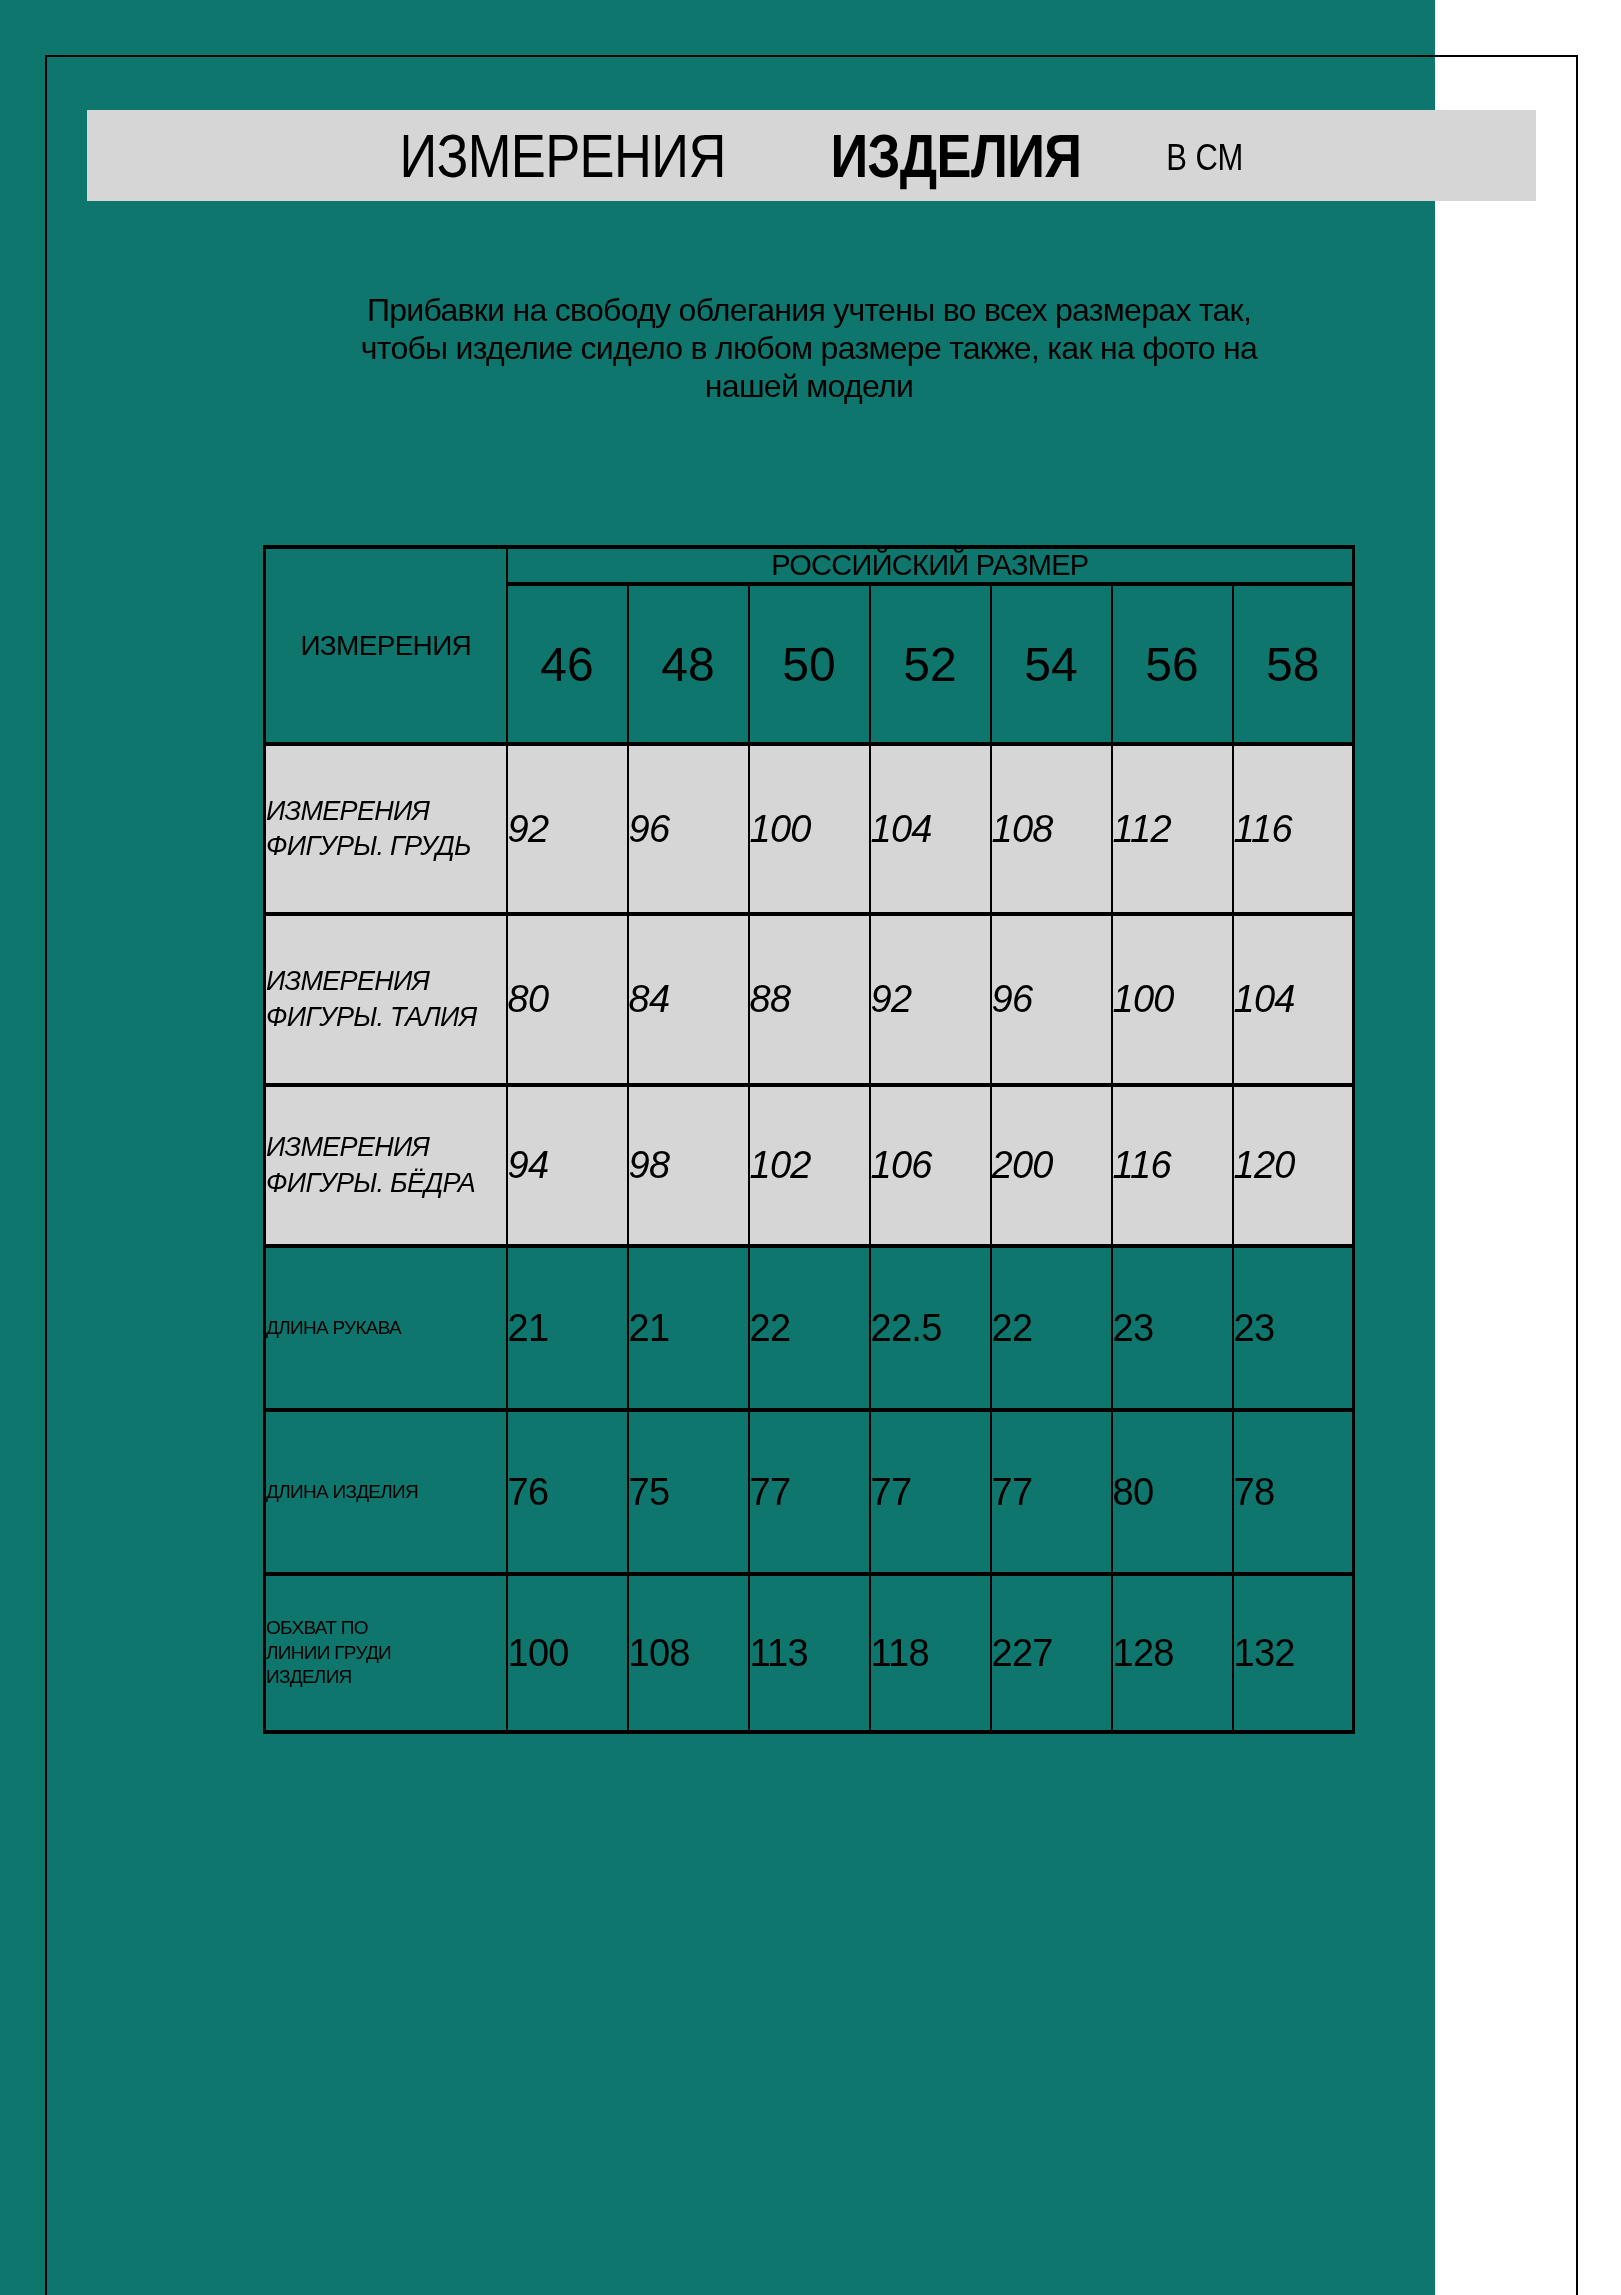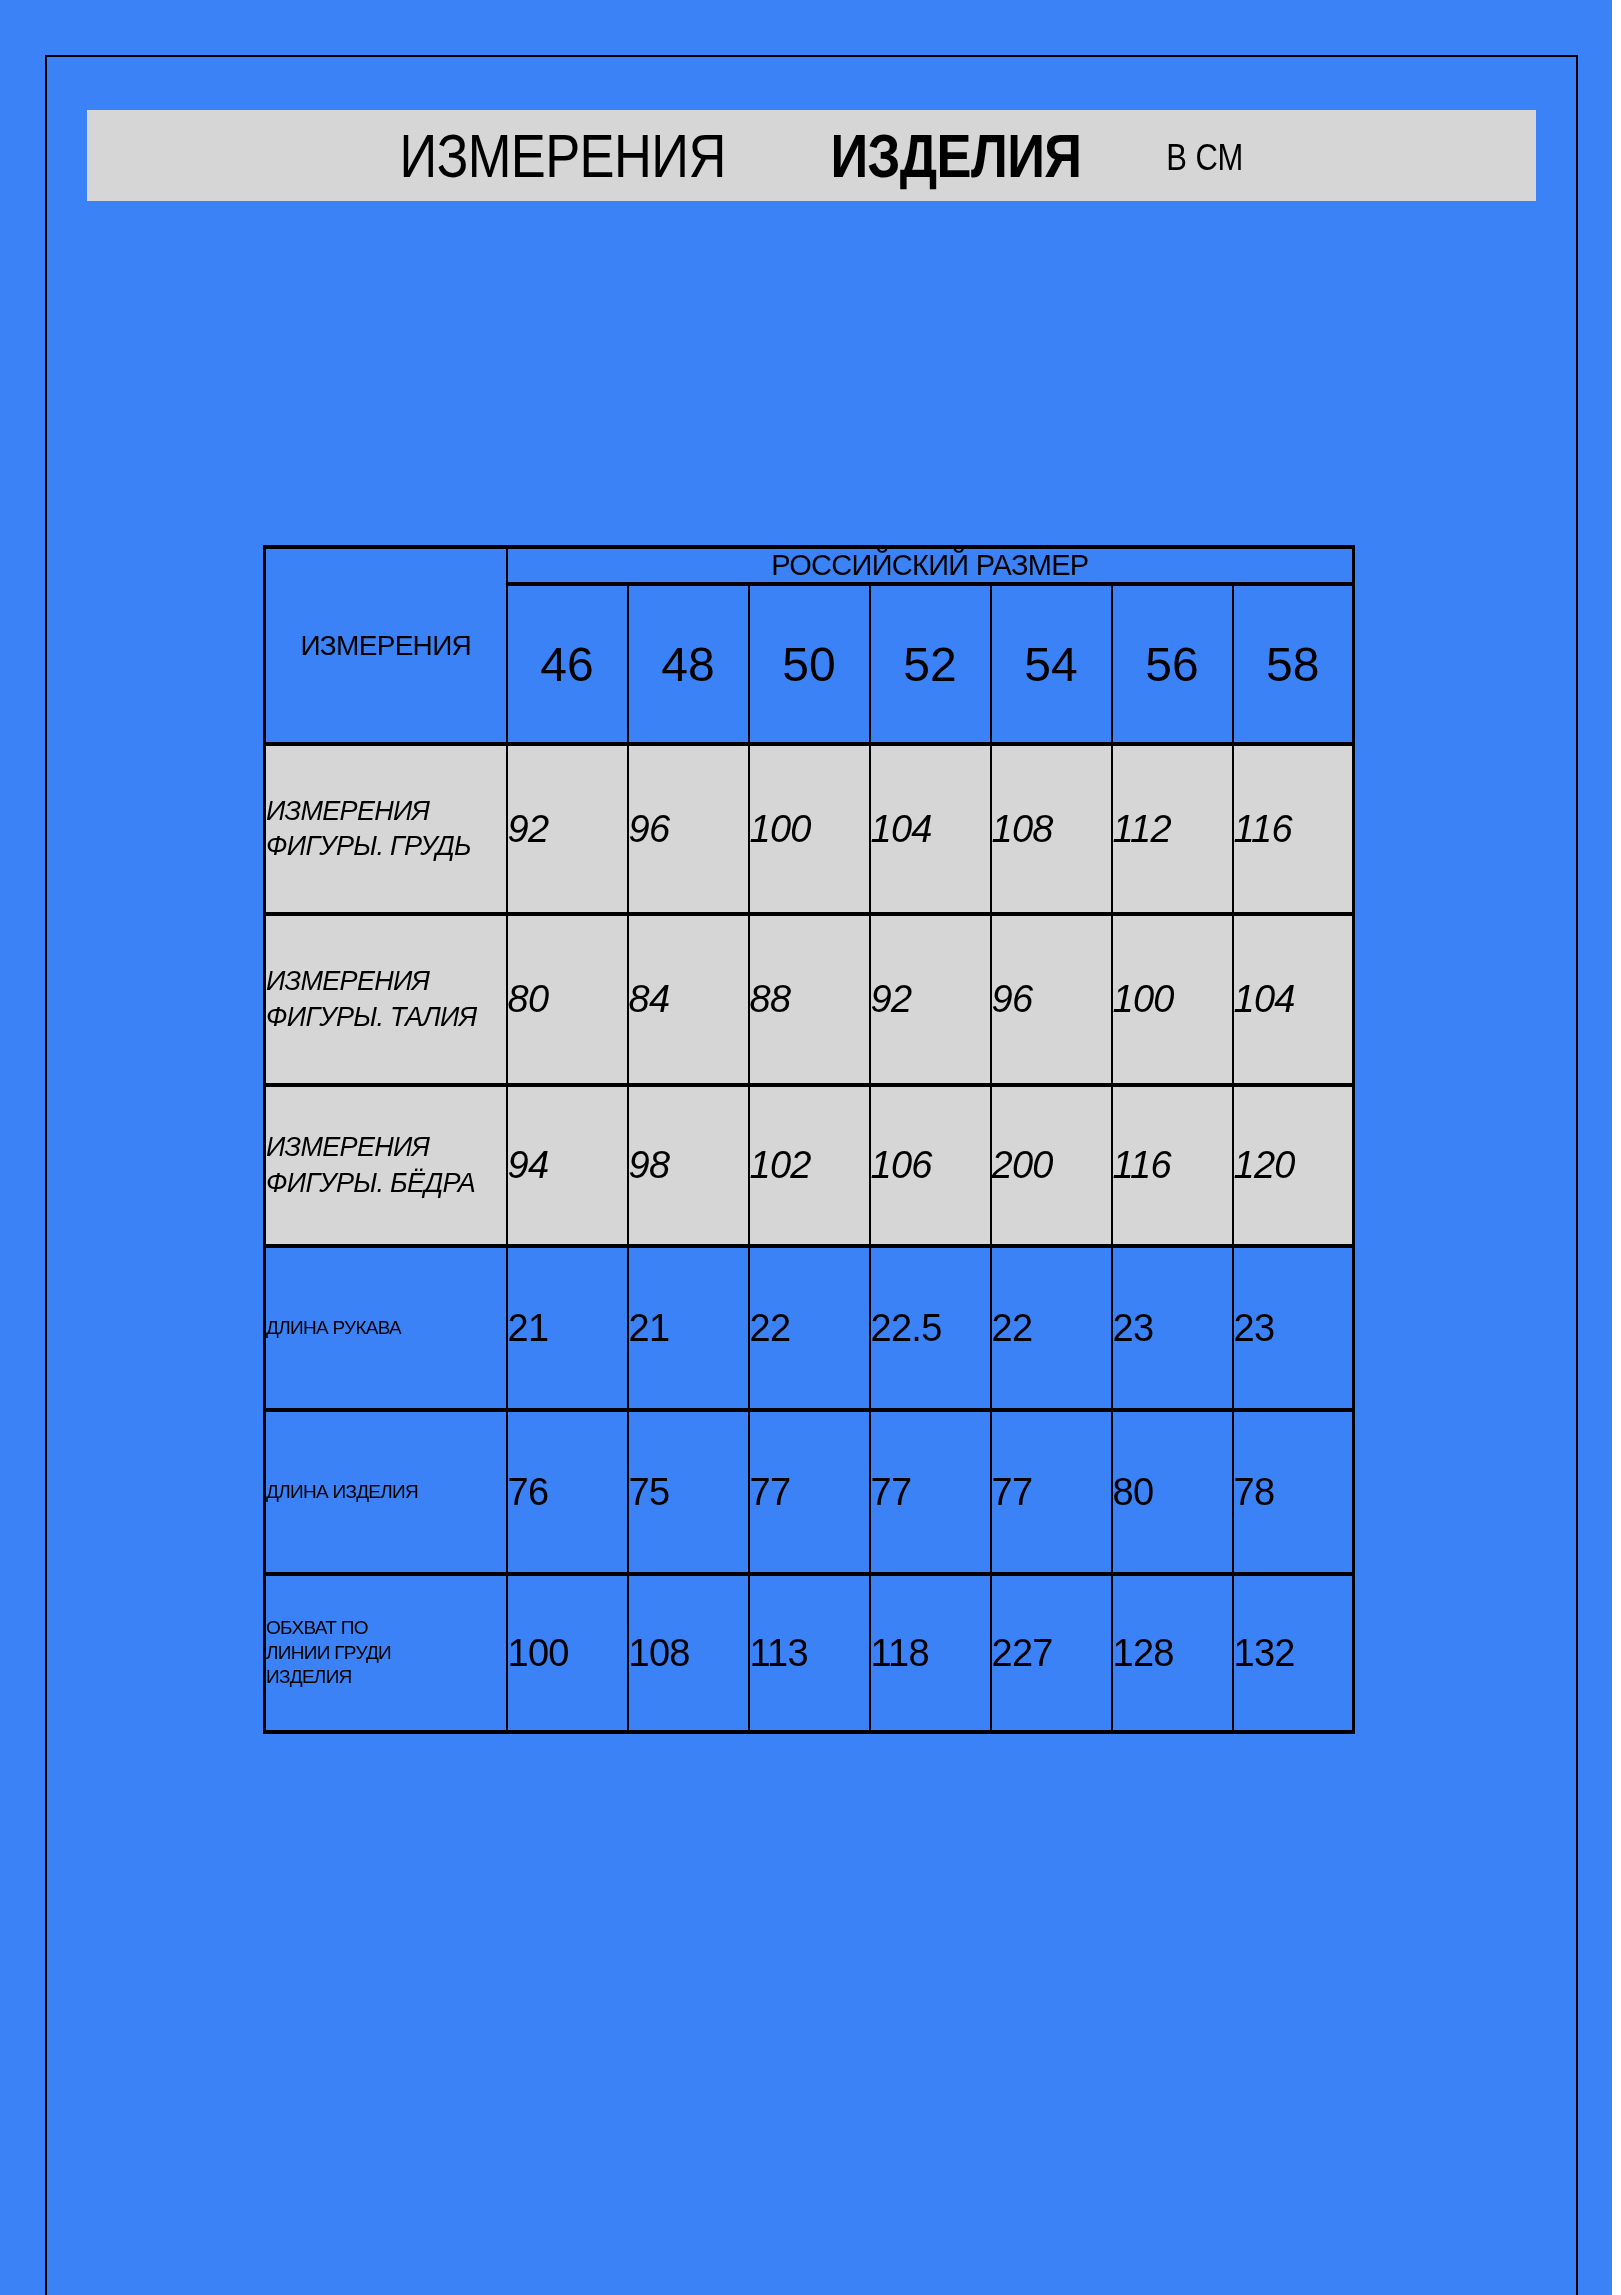--- a/index.html
+++ b/index.html
@@ -2,21 +2,21 @@
 <html style="--gray: #d6d6d6; --ink: #000000;font-size:10.5px"><head>
 <meta charset="utf-8">
 <style>
   :root{
     --gray:#d6d6d6;
     --ink:#000000;
   }
   *{margin:0;padding:0;box-sizing:border-box;}
   html,body{width:1622px;height:2295px;background:#ffffff;overflow:hidden;
     font-family:"Liberation Sans", sans-serif;color:var(--ink);}
-  .page{position:relative;width:1612px;height:2295px;background:#3b82f6;}
+  .page{position:relative;width:1435px;height:2295px;background:#0f766e;}
 
   .page-border{
     position:absolute;left:45px;top:55px;width:1533px;height:2240px;
     border:2.6px solid var(--ink);border-bottom:none;
   }
 
   .title-bar{
     position:absolute;left:87px;top:110px;width:1449px;height:91px;
     background:var(--gray);
     display:flex;align-items:center;justify-content:center;gap:58px;
@@ -75,20 +75,23 @@
 
   <div class="page-border"></div>
 
   <div class="title-bar">
     <span class="title-word cond">ИЗМЕРЕНИЯ</span>
     <span class="title-word bold cond">ИЗДЕЛИЯ</span>
     <span class="title-units cond">В СМ</span>
   </div>
 
 
+  <div class="note">Прибавки на свободу облегания учтены во всех размерах так,
+чтобы изделие сидело в любом размере также, как на фото на
+нашей модели</div>
 
   <table class="size-table">
     <colgroup>
       <col style="width:242px">
       <col style="width:121px">
         <col style="width:121px">
         <col style="width:121px">
       <col style="width:121px">
         <col style="width:121px">
         <col style="width:121px">

